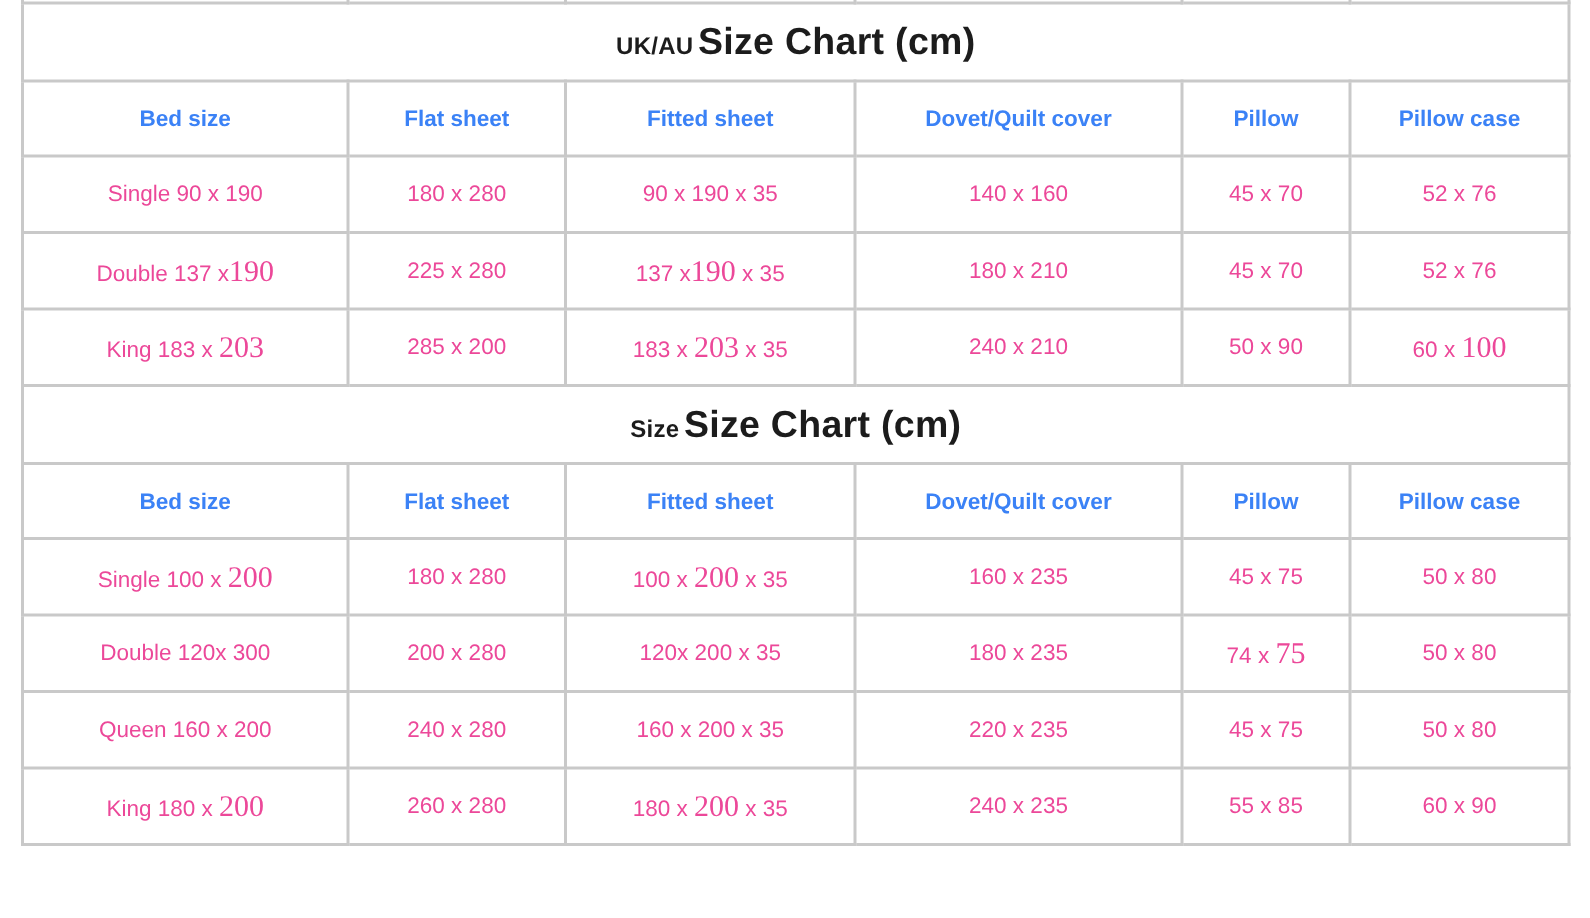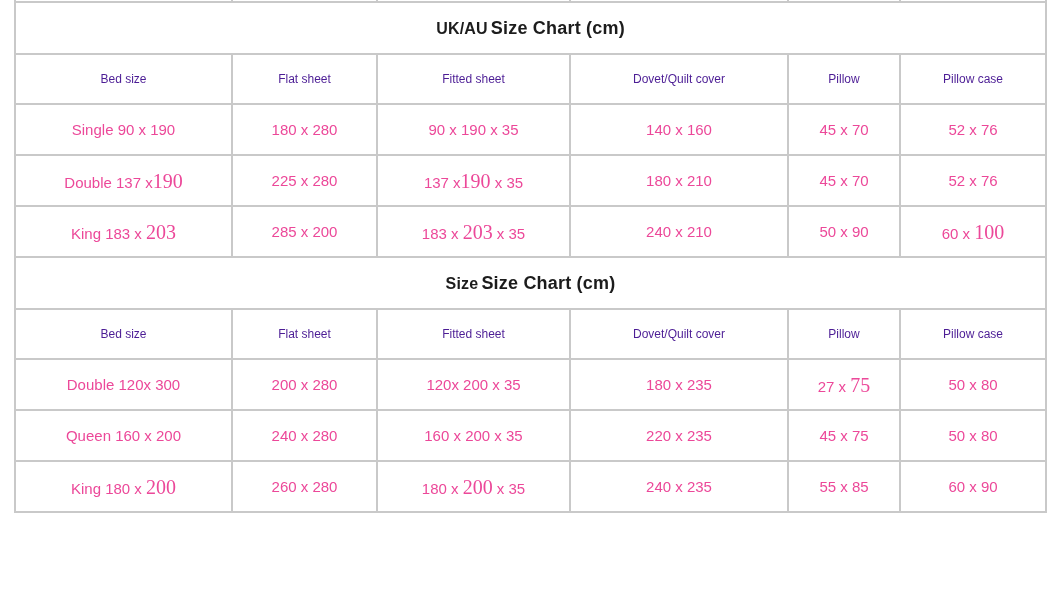--- a/index.html
+++ b/index.html
@@ -30,29 +30,29 @@
   }
   tr.stub-row td { height: 3px; border-top: none; }
   td.title-cell {
     height: 50px;
     font-size: 16px;
     font-weight: bold;
     color: #1c1c1c;
     letter-spacing: 0.2px;
   }
   td.title-cell .title-main {
-    font-size: 18px;
+    font-size: 25px;
     font-weight: bold;
     margin-left: 3px;
   }
   th.col-header {
     height: 48px;
-    font-size: 12px;
-    font-weight: normal;
-    color: #4c1d95;
+    font-size: 15px;
+    font-weight: bold;
+    color: #3b82f6;
   }
   td.data-cell {
     height: 49px;
     font-size: 15px;
     font-weight: normal;
     color: #ec4899;
   }
   td.data-cell .big {
     font-family: "Liberation Serif", serif;
     font-size: 20px;
@@ -121,25 +121,33 @@
         </tr>
         <tr>
           <th class="col-header">Bed size</th>
           <th class="col-header">Flat sheet</th>
           <th class="col-header">Fitted sheet</th>
           <th class="col-header">Dovet/Quilt cover</th>
           <th class="col-header">Pillow</th>
           <th class="col-header">Pillow case</th>
         </tr>
         <tr>
+          <td class="data-cell"><span>Single 100 x </span><span class="big">200</span></td>
+          <td class="data-cell">180 x 280</td>
+          <td class="data-cell"><span>100 x </span><span class="big">200</span><span> x 35</span></td>
+          <td class="data-cell">160 x 235</td>
+          <td class="data-cell">45 x 75</td>
+          <td class="data-cell">50 x 80</td>
+        </tr>
+        <tr>
           <td class="data-cell">Double 120x 300</td>
           <td class="data-cell">200 x 280</td>
           <td class="data-cell">120x 200 x 35</td>
           <td class="data-cell">180 x 235</td>
-          <td class="data-cell"><span>27 x </span><span class="big">75</span></td>
+          <td class="data-cell"><span>74 x </span><span class="big">75</span></td>
           <td class="data-cell">50 x 80</td>
         </tr>
         <tr>
           <td class="data-cell">Queen 160 x 200</td>
           <td class="data-cell">240 x 280</td>
           <td class="data-cell">160 x 200 x 35</td>
           <td class="data-cell">220 x 235</td>
           <td class="data-cell">45 x 75</td>
           <td class="data-cell">50 x 80</td>
         </tr>

